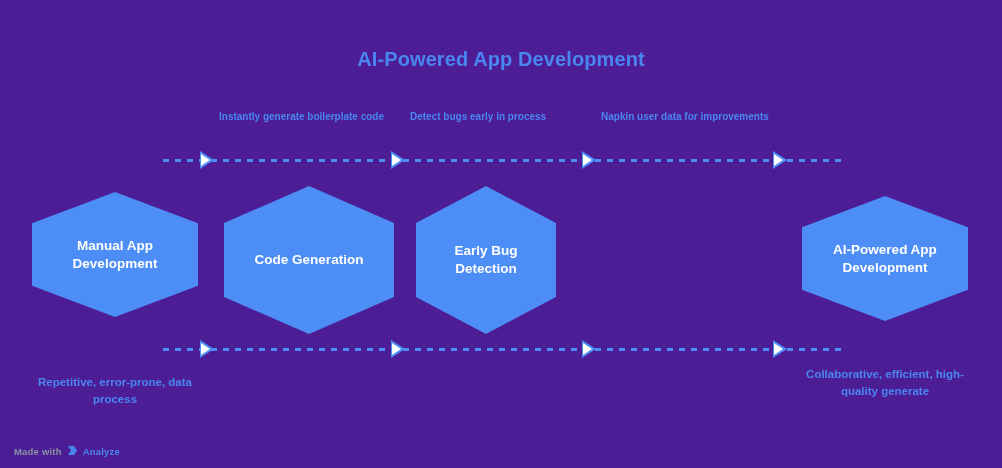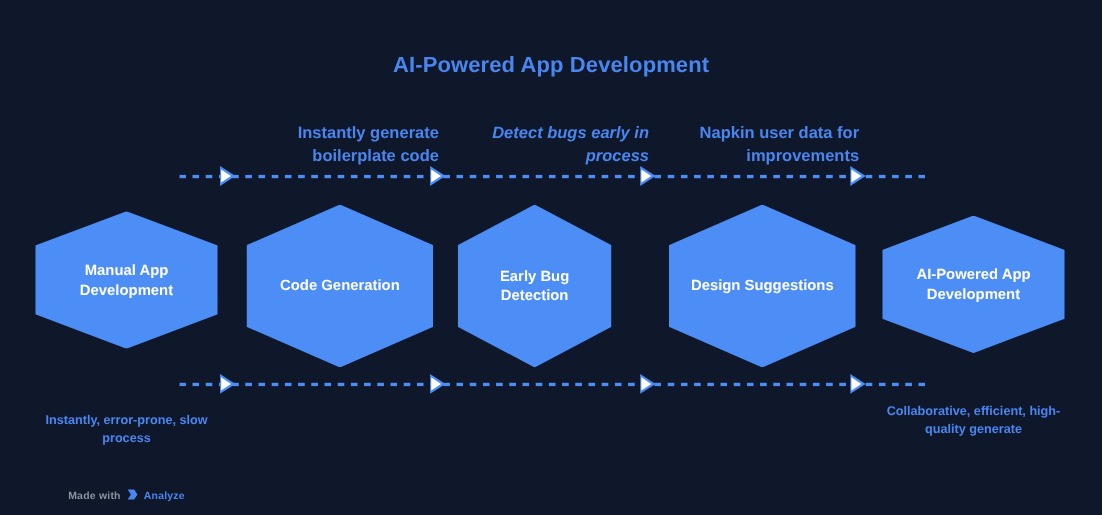--- a/index.html
+++ b/index.html
@@ -10,21 +10,21 @@
     width: 1002px;
     height: 468px;
     background: #ffffff;
     font-family: "Liberation Sans", sans-serif;
     overflow: hidden;
   }
   #canvas {
     position: relative;
     width: 1002px;
     height: 468px;
-    background: #0f172a;
+    background: #4c1d95;
   }
 
   
   .title {
     position: absolute;
     top: 48px;
     left: 0;
     width: 1002px;
     text-align: center;
     font-size: 20px;
@@ -98,28 +98,28 @@
   .ax-0 { left: 200px; }
   .ax-1 { left: 391px; }
   .ax-2 { left: 582px; }
   .ax-3 { left: 773px; }
 
   
   .cap-top {
     position: absolute;
     top: 110px;
     width: 180px;
-    text-align: right;
-    font-size: 15px;
+    text-align: left;
+    font-size: 10px;
     font-weight: bold;
     color: #4a86f0;
     line-height: 1.42;
   }
   .cap-top-0 { left: 219px; }
-  .cap-top-1 { left: 410px; font-style: italic; }
+  .cap-top-1 { left: 410px; }
   .cap-top-2 { left: 601px; }
 
   
   .cap-end {
     position: absolute;
     width: 178px;
     text-align: center;
     font-size: 11.5px;
     font-weight: bold;
     color: #4a86f0;
@@ -133,21 +133,20 @@
     position: absolute;
     left: 14px;
     bottom: 10px;
     display: flex;
     align-items: center;
     gap: 5px;
     font-size: 9.5px;
     font-weight: bold;
     color: #8a93a3;
     letter-spacing: 0.2px;
-    margin-left: 48px;
   }
   .watermark .brand { color: #4a86f0; }
   .wm-logo { display: block; }
 </style>
 </head>
 <body>
 
 <div id="canvas">
 
   <div class="title">AI-Powered App Development</div>
@@ -170,28 +169,25 @@
 
   <div class="hex hex-0">
     <span class="hex-label">Manual App Development</span>
   </div>
   <div class="hex hex-1">
     <span class="hex-label">Code Generation</span>
   </div>
   <div class="hex hex-2">
     <span class="hex-label">Early Bug Detection</span>
   </div>
-  <div class="hex hex-3">
-    <span class="hex-label">Design Suggestions</span>
-  </div>
   <div class="hex hex-4">
     <span class="hex-label">AI-Powered App Development</span>
   </div>
 
-  <div class="cap-end cap-end-left">Instantly, error-prone, slow process</div>
+  <div class="cap-end cap-end-left">Repetitive, error-prone, data process</div>
   <div class="cap-end cap-end-right">Collaborative, efficient, high-quality generate</div>
 
   <div class="watermark">
     <span>Made with</span>
     <span class="wm-logo">
       <svg width="11" height="11" viewBox="0 0 11 11" aria-hidden="true">
         <path d="M1 1 L7 1 L10 5.5 L7 10 L1 10 L4 5.5 Z" fill="#4a86f0"></path>
       </svg>
     </span>
     <span class="brand">Analyze</span>

